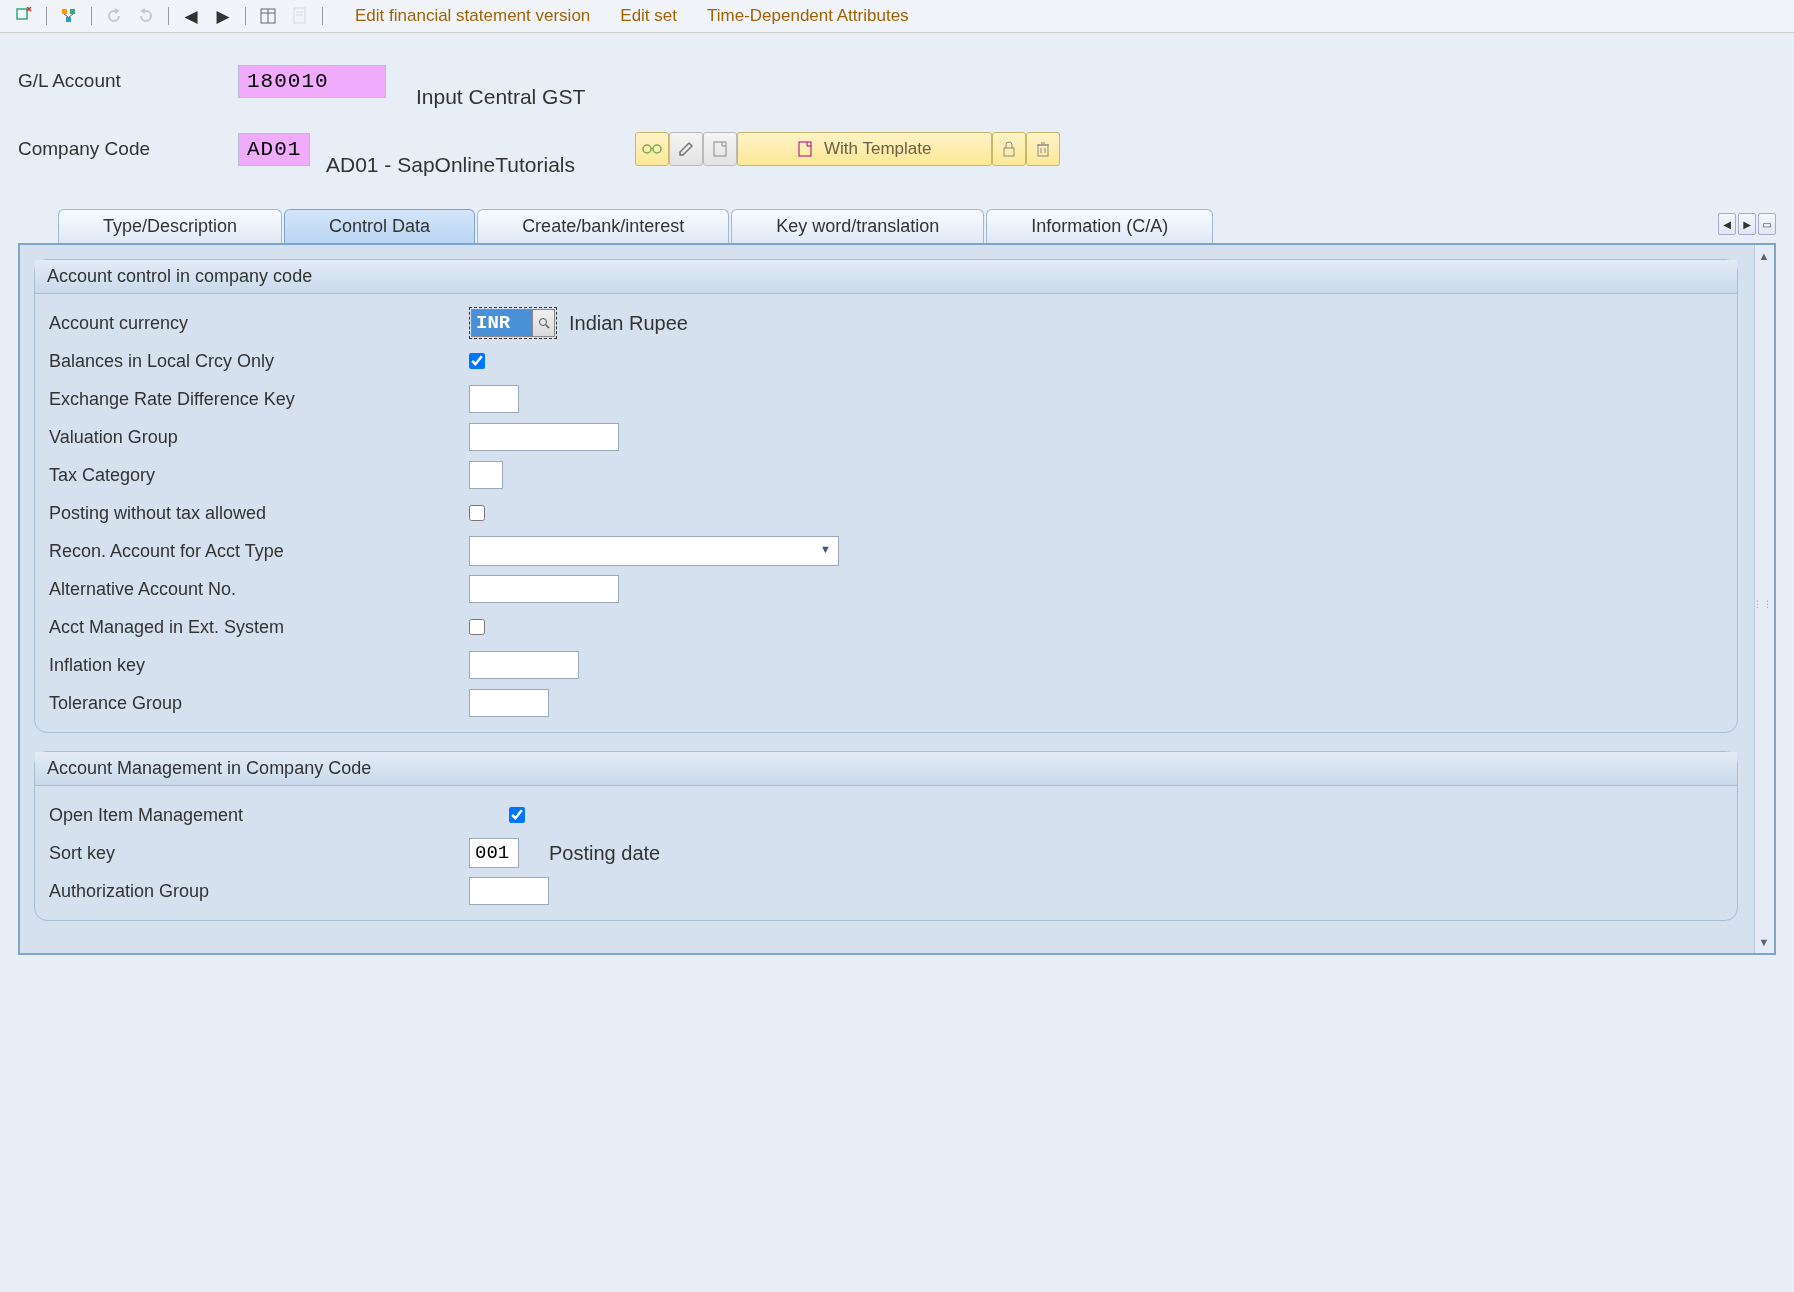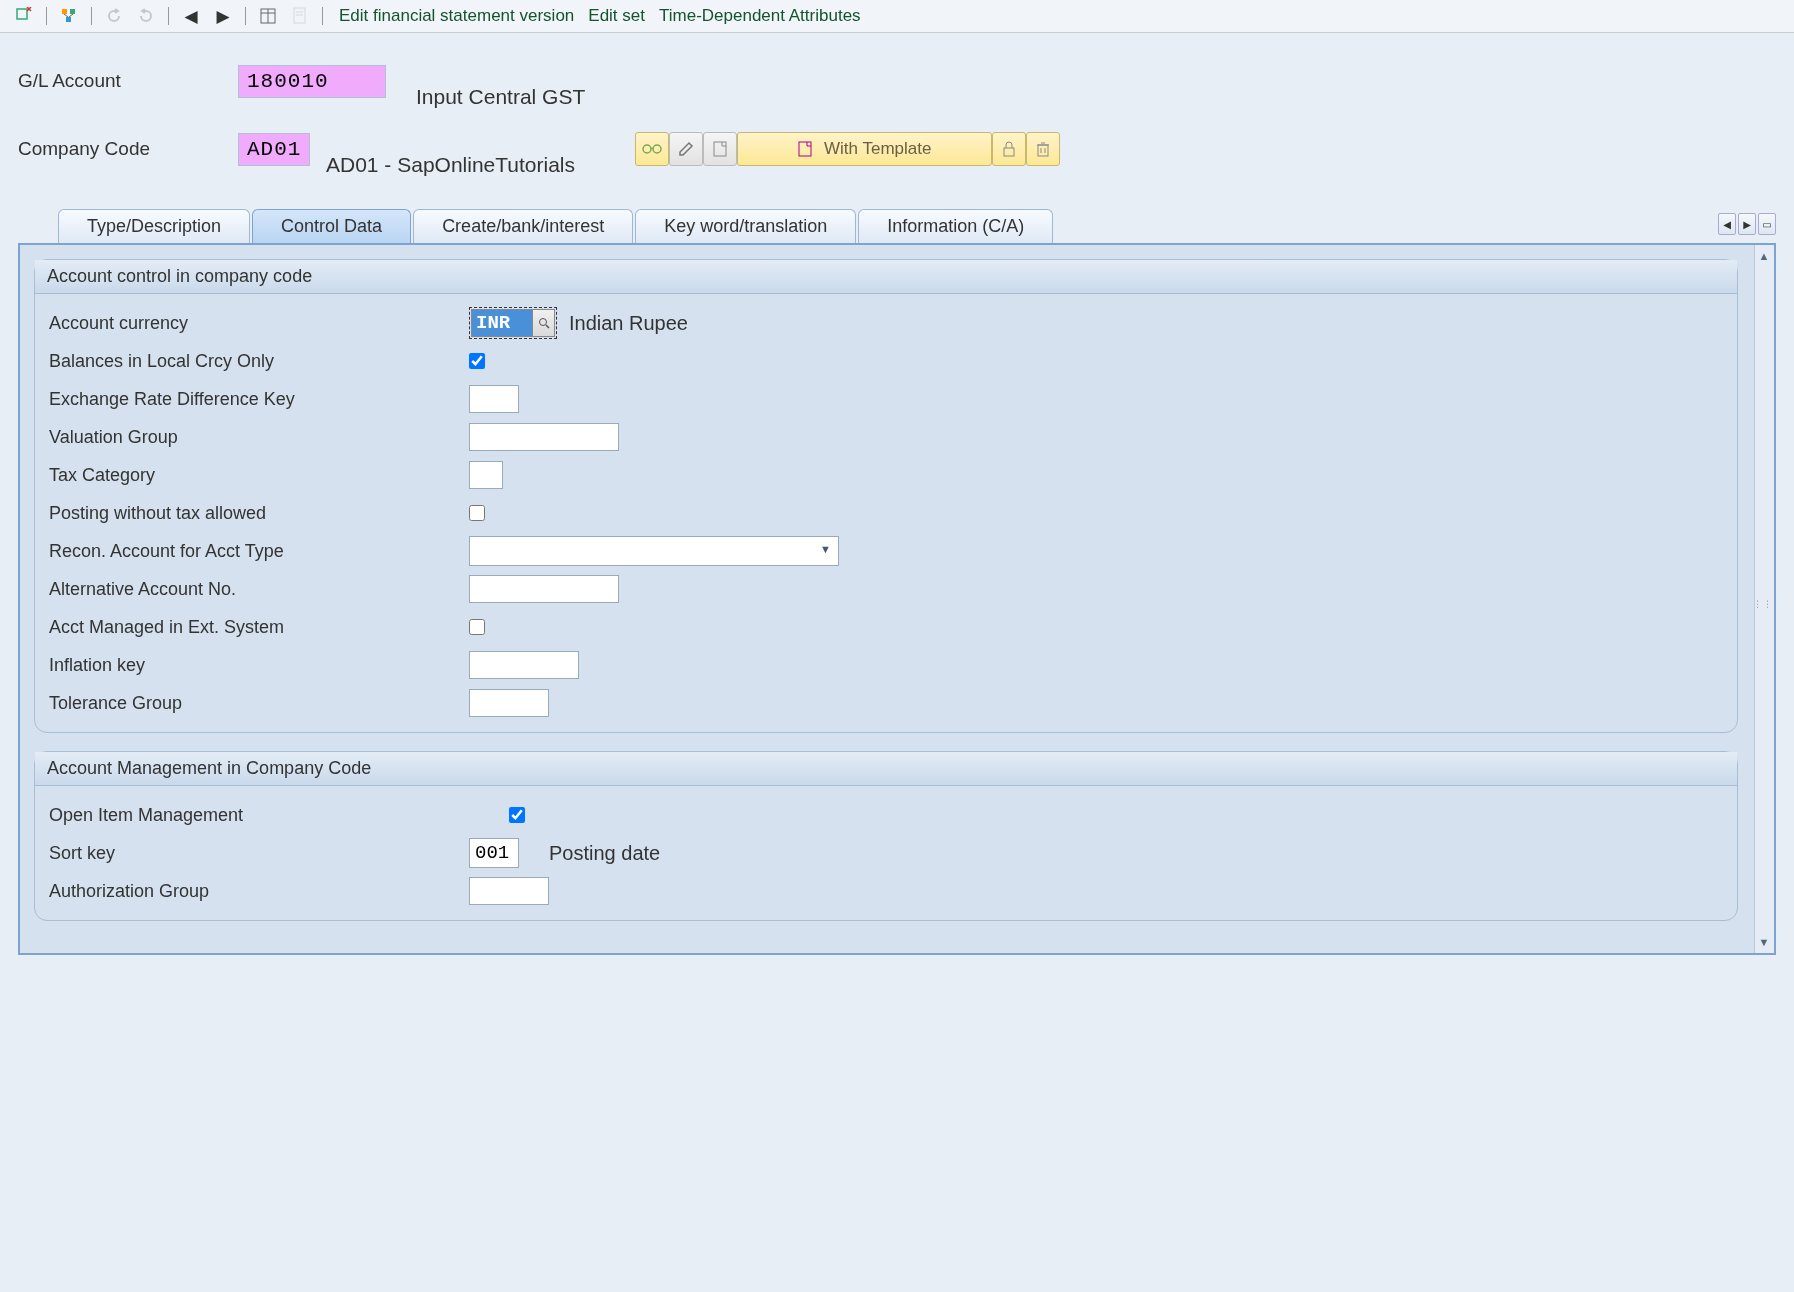--- a/index.html
+++ b/index.html
@@ -1,38 +1,38 @@
 <!DOCTYPE html>
 <html><head>
 <meta charset="utf-8">
 <style>
 * { box-sizing: border-box; margin: 0; padding: 0; }
 body { font-family: Arial, sans-serif; font-size: 17px; color: #333; background: #e8eef5; width: 1794px; }
 
 .toolbar { background: #f1f5fa; padding: 4px 12px; border-bottom: 1px solid #ccc; display: flex; align-items: center; gap: 8px; font-size: 17px; }
 .tb-icon { width: 24px; height: 24px; display: inline-flex; align-items: center; justify-content: center; cursor: pointer; }
 .tb-sep { width: 1px; height: 18px; background: #999; margin: 0 2px; }
-.tb-text { color: #14532d; margin-left: 6px; cursor: pointer; }
+.tb-text { color: #a16207; margin-left: 22px; cursor: pointer; }
 
 .header-area { padding: 20px 18px 10px; background: #e8eef5; }
 .hdr-row { display: flex; align-items: center; margin-bottom: 12px; }
 .hdr-label { width: 220px; font-size: 19px; color: #333; }
 .hdr-input { background: #f0abfc; border: 1px solid #b0c0d5; padding: 4px 8px; font-family: "Courier New", monospace; font-size: 21px; letter-spacing: 1px; }
 .gl-input { width: 148px; }
 .cc-input { width: 72px; }
 .hdr-desc { font-size: 21px; margin-left: 30px; color: #333; margin-top: 32px; }
 
 .action-btns { display: inline-flex; margin-left: 60px; align-items: center; }
 .sq-btn { width: 34px; height: 34px; background: linear-gradient(#fff3c9,#fde895); border: 1px solid #c9b86a; border-radius: 3px; display: inline-flex; align-items: center; justify-content: center; cursor: pointer; }
 .sq-btn.gray { background: linear-gradient(#f5f5f5,#e2e2e2); border-color: #bbb; }
 .long-btn { height: 34px; padding: 0 60px; background: linear-gradient(#fff3c9,#fde895); border: 1px solid #c9b86a; border-radius: 3px; display: inline-flex; align-items: center; gap: 12px; cursor: pointer; color: #6a6045; }
 
 .tab-region { margin: 10px 18px 0; position: relative; }
 .tabs { display: flex; align-items: flex-end; padding-left: 40px; gap: 2px; }
-.tab { padding: 6px 28px; background: linear-gradient(#f7fbff,#dfe9f5); border: 1px solid #9db7d4; border-bottom: none; border-top-left-radius: 6px; border-top-right-radius: 6px; font-size: 18px; color: #333; cursor: pointer; position: relative; }
+.tab { padding: 6px 44px; background: linear-gradient(#f7fbff,#dfe9f5); border: 1px solid #9db7d4; border-bottom: none; border-top-left-radius: 6px; border-top-right-radius: 6px; font-size: 18px; color: #333; cursor: pointer; position: relative; }
 .tab.active { background: linear-gradient(#d4e6fa,#b9d5f2); border-color: #7da4cf; z-index: 2; text-align: right; }
 .tab-scroll { position: absolute; right: 0; top: 4px; display: flex; gap: 2px; }
 .sc-btn { width: 18px; height: 22px; background: linear-gradient(#f5f8fc,#dde7f2); border: 1px solid #aac; border-radius: 2px; font-size: 10px; display: inline-flex; align-items: center; justify-content: center; cursor: pointer; }
 
 .content { border: 2px solid #7da4cf; background: #d5e1ee; padding: 14px; position: relative; min-height: 680px; }
 .scroll-v { position: absolute; right: 0; top: 0; bottom: 0; width: 20px; background: #e5ecf5; border-left: 1px solid #b9c9db; }
 .scroll-arrow { position: absolute; width: 18px; height: 18px; font-size: 11px; color: #567; display: flex; align-items: center; justify-content: center; }
 .sa-up { top: 2px; }
 .sa-down { bottom: 2px; }
 .grip { position: absolute; right: 1px; top: 50%; font-size: 9px; color: #89a; letter-spacing: 1px; }

